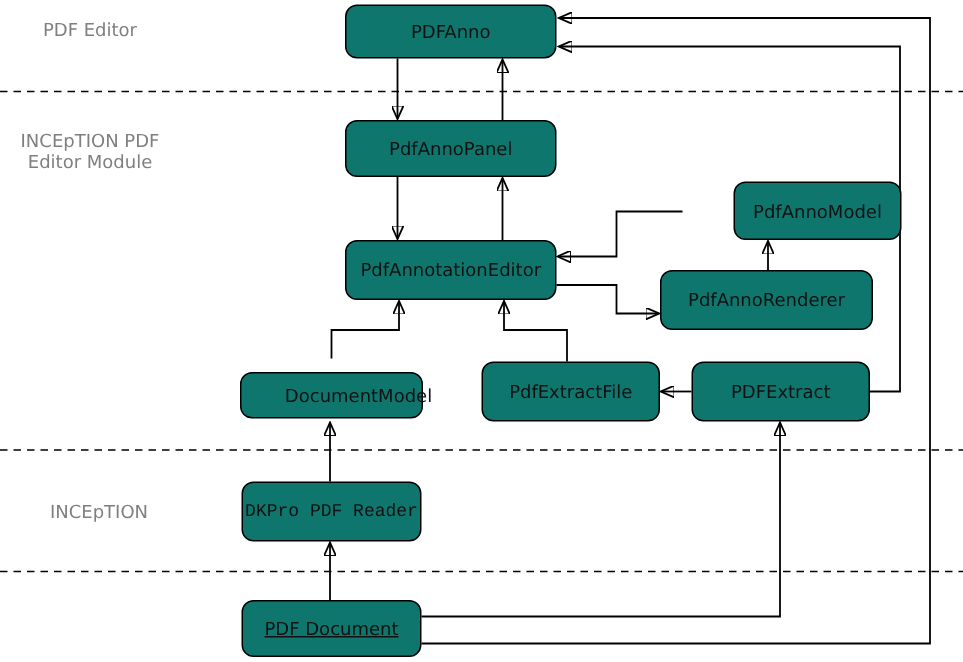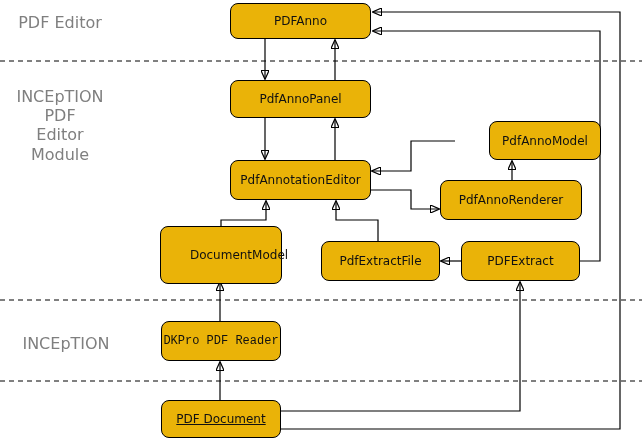--- a/index.html
+++ b/index.html
@@ -25,34 +25,34 @@
     stroke: #000000;
     stroke-width: 1.2;
   }
   .edges-layer .divider {
     stroke-dasharray: 5 4;
     stroke-width: 1;
   }
   .node {
     position: absolute;
     box-sizing: border-box;
-    background: #eab308;
+    background: #0f766e;
     border: 1px solid #000000;
     border-radius: 8px;
     display: flex;
     align-items: center;
     justify-content: center;
     font-size: 12px;
     color: #111111;
     text-align: center;
     white-space: nowrap;
   }
   .section-label {
     position: absolute;
-    font-size: 16px;
+    font-size: 12px;
     color: #7f7f7f;
     text-align: center;
     white-space: pre-line;
     line-height: 1.2;
   }
 </style>
 </head>
 <body>
 
 <div class="canvas">
@@ -93,21 +93,21 @@
   <div class="node" style="left:230px; top:3px;   width:141px; height:36px;">PDFAnno</div>
 
   <div class="node" style="left:230px; top:80px;  width:141px; height:38px;">PdfAnnoPanel</div>
 
   <div class="node" style="left:230px; top:160px; width:141px; height:40px;">PdfAnnotationEditor</div>
 
   <div class="node" style="left:455px; top:121px; width:112px; height:39px;margin-left:34px;">PdfAnnoModel</div>
 
   <div class="node" style="left:440px; top:180px; width:142px; height:40px;">PdfAnnoRenderer</div>
 
-  <div class="node" style="left:160px; top:226px; width:122px; height:58px;padding-left:36px;">DocumentModel</div>
+  <div class="node" style="left:160px; top:248px; width:122px; height:31px;padding-left:36px;">DocumentModel</div>
 
   <div class="node" style="left:321px; top:241px; width:119px; height:40px;">PdfExtractFile</div>
 
   <div class="node" style="left:461px; top:241px; width:119px; height:40px;">PDFExtract</div>
 
   <div class="node" style="left:161px; top:321px; width:120px; height:40px;font-family:Liberation Mono, monospace;">DKPro PDF Reader</div>
 
   <div class="node" style="left:161px; top:400px; width:120px; height:38px;text-decoration:underline;">PDF Document</div>
 
 </div>

